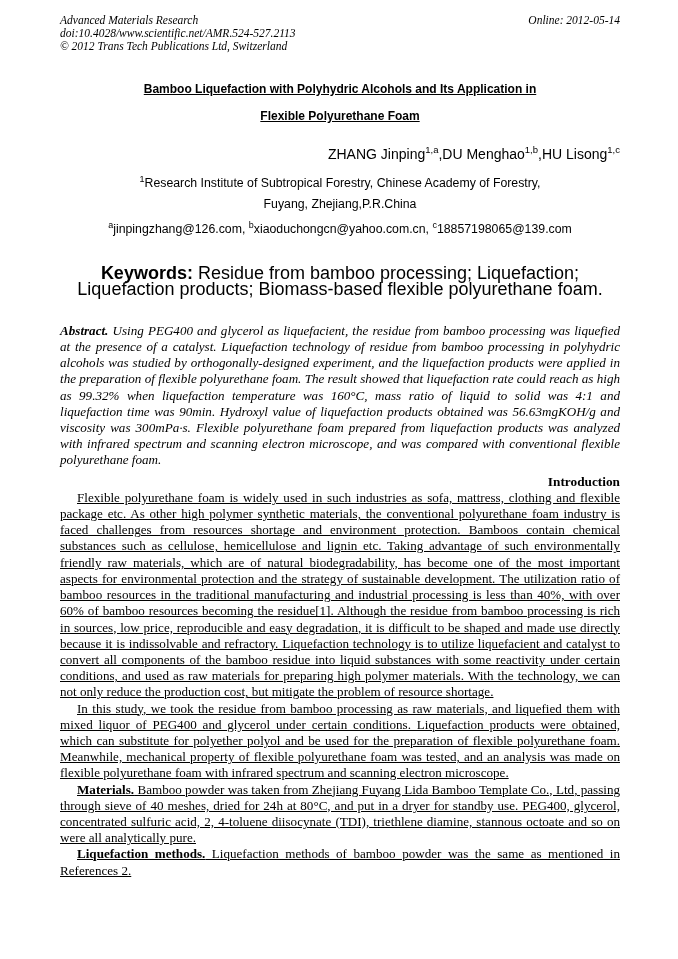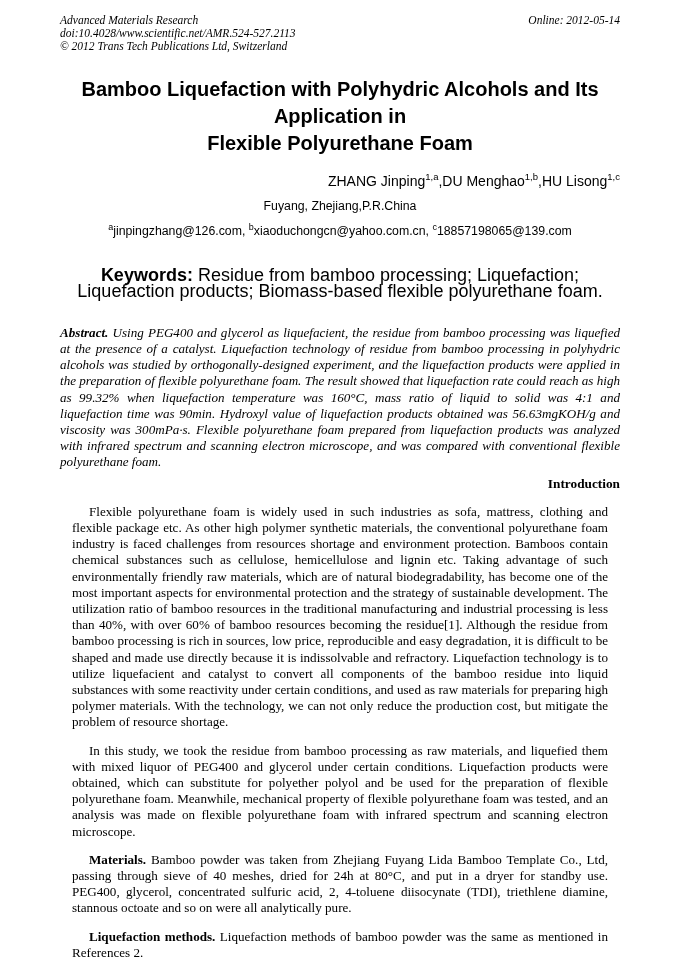--- a/index.html
+++ b/index.html
@@ -28,22 +28,23 @@
   }
   .running-head .journal-block div { white-space: nowrap; }
   .running-head .online-date { white-space: nowrap; }
 
   
   .article-title {
     margin: 23px 0 0 0;
     text-align: center;
     font-family: "Liberation Sans", sans-serif;
     font-weight: bold;
-    font-size: 20px;
+    font-size: 12px;
     line-height: 27px;
+    text-decoration: underline;
   }
   .authors-line {
     margin-top: 11px;
     text-align: right;
     font-family: "Liberation Sans", sans-serif;
     font-size: 14px;
     line-height: 18px;
   }
   .authors-line sup { font-size: 9.5px; }
   .affiliation-block {
@@ -75,21 +76,21 @@
   .abstract-block { margin-top: 26px; font-style: italic; }
   .abstract-block .abs-label { font-weight: bold; }
   .section-heading {
     font-family: "Liberation Serif", serif;
     font-size: 13.3px;
     font-weight: bold;
     line-height: 16.2px;
     margin: 5px 0 0 0;
     text-align: right;
   }
-  p.body-par { margin: 12px; text-indent: 17px; }
+  p.body-par { margin: 0; text-indent: 17px; text-decoration: underline; }
   .par-lead { font-weight: bold; }
 </style>
 </head>
 <body>
 
 <div class="page">
 
   <div class="running-head">
     <div class="journal-block">
       <div>Advanced Materials Research</div>
@@ -102,20 +103,21 @@
   <h1 class="article-title">
     <span>Bamboo Liquefaction with Polyhydric Alcohols and Its Application in</span><br>
     <span>Flexible Polyurethane Foam</span>
   </h1>
 
   <div class="authors-line">
     <span><span>ZHANG Jinping</span><sup>1,a</sup><span>,</span></span><span><span>DU Menghao</span><sup>1,b</sup><span>,</span></span><span><span>HU Lisong</span><sup>1,c</sup><span></span></span>
   </div>
 
   <div class="affiliation-block">
+    <div><sup>1</sup><span>Research Institute of Subtropical Forestry, Chinese Academy of Forestry,</span></div>
     <div>Fuyang, Zhejiang,P.R.China</div>
     <div class="emails-line">
       <span><sup>a</sup><span>jinpingzhang@126.com</span><span>, </span></span><span><sup>b</sup><span>xiaoduchongcn@yahoo.com.cn</span><span>, </span></span><span><sup>c</sup><span>18857198065@139.com</span><span></span></span>
     </div>
   </div>
 
   <div class="keywords-block">
     <span class="kw-label">Keywords:</span><span> Residue from bamboo processing; Liquefaction; Liquefaction products; Biomass-based flexible polyurethane foam.</span>
   </div>
 

